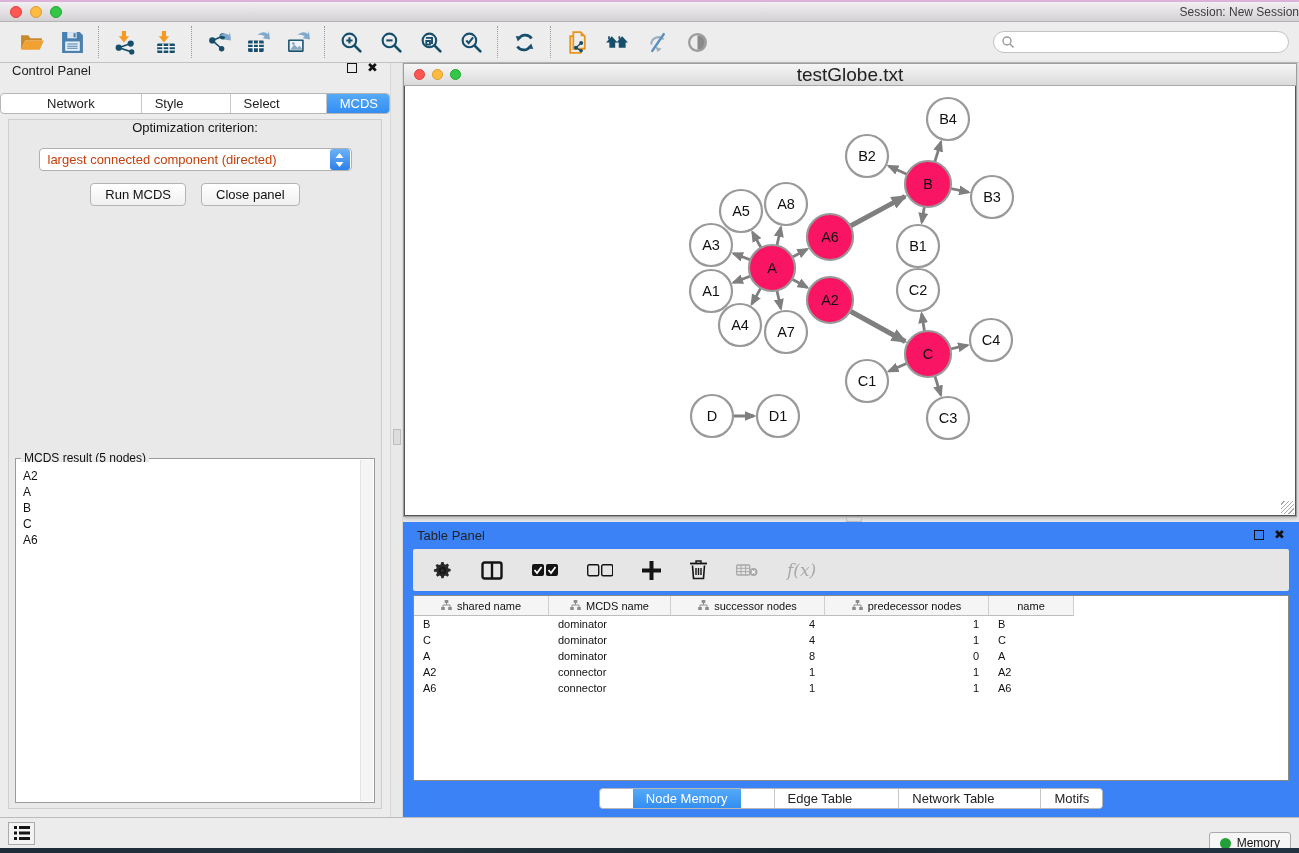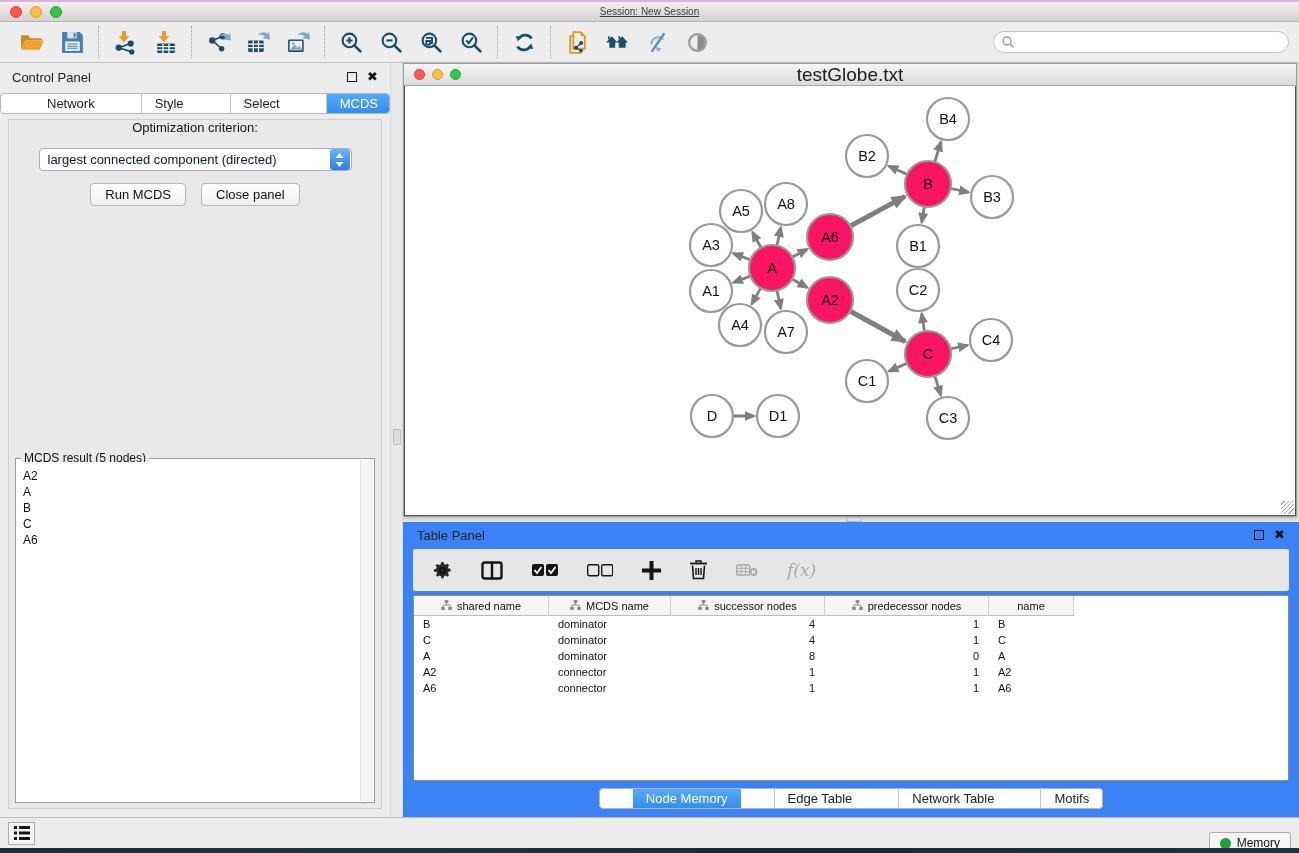--- a/index.html
+++ b/index.html
@@ -6,50 +6,50 @@
   html,body { width:1299px; height:853px; font-family:"Liberation Sans","DejaVu Sans",sans-serif; background:#ececec; overflow:hidden; }
   .app { width:1299px; height:853px; display:flex; flex-direction:column; }
 
   
   .titlebar { height:22px; background:linear-gradient(#f2eff2,#d5d2d5); border-top:2px solid #dcb3d8; border-bottom:1px solid #b5b2b5; display:flex; align-items:center; position:relative; }
   .lights { display:flex; gap:8px; margin-left:10px; }
   .light { width:12px; height:12px; border-radius:50%; }
   .light.red { background:#fc5753; border:1px solid #df3e38; }
   .light.yellow { background:#fdbc40; border:1px solid #de9b2d; }
   .light.green { background:#33c748; border:1px solid #1ea72f; }
-  .tb-title { position:absolute; left:0; right:0; text-align:center; font-size:10px; color:#3c3c3c;text-decoration:underline; }
+  .tb-title { position:absolute; left:0; right:0; text-align:right; font-size:12px; color:#3c3c3c; }
 
   
   .toolbar { height:41px; background:#ededed; border-bottom:1px solid #c2c2c2; display:flex; align-items:center; padding-left:12px; }
   .tbtn { width:40px; height:36px; display:flex; align-items:center; justify-content:center; cursor:default; }
   .tbtn svg { width:25px; height:25px; }
   .sep { width:1px; height:32px; border-left:1px dotted #9a9a9a; margin:0 6px; }
   .search-wrap { margin-left:auto; margin-right:10px; position:relative; }
   .search-wrap input { width:296px; height:22px; border:1px solid #c3c3c3; border-radius:12px; background:#fff; padding:0 8px 0 26px; font-size:12px; outline:none; }
   .search-glass { position:absolute; left:8px; top:4px; }
 
   
   .main { flex:1; display:flex; background:#e9e9e9; min-height:0; }
 
   
   .control-panel { width:390px; background:#ececec; display:flex; flex-direction:column; position:relative; }
-  .cp-header { height:28px; display:flex; align-items:center; padding:0 12px; }
+  .cp-header { height:28px; display:flex; align-items:flex-start; padding:0 12px; }
   .panel-title { font-size:13px; color:#222; }
   .panel-hbtns { margin-left:auto; display:flex; align-items:center; gap:10px; }
   .float-btn { width:10px; height:10px; border:1.6px solid #111; display:inline-block; }
   .close-btn { font-size:13px; font-weight:bold; color:#111; line-height:10px; }
   .seg-tabs { display:inline-flex; border:1px solid #b6b6b6; border-radius:4px; overflow:hidden; background:#fff; }
   .seg-tab { padding:2px 13px; font-size:13px; color:#222; background:#fff; border-left:1px solid #c6c6c6; cursor:default;margin-left:33px; }
   .seg-tab:first-child { border-left:none; }
   .seg-tab.active { background:linear-gradient(#55a9f7,#338ef2); color:#fff; }
   .cp-tabs-row { display:flex; justify-content:center; margin-top:2px; }
   .cp-content { flex:1; margin:5px 8px 8px 8px; background:#e9e9e9; border:1px solid #cfcfcf; position:relative; }
   .opt-label { text-align:center; font-size:13px; color:#111; }
   .combo { width:313px; height:23px; margin:13px auto 0; background:#fff; border:1px solid #b0b0b0; border-radius:4px; display:flex; align-items:center; position:relative; cursor:default; }
-  .combo-text { flex:1; font-size:13px; color:#0f172a; padding-left:8px; white-space:nowrap; overflow:hidden; }
+  .combo-text { flex:1; font-size:13px; color:#c2410c; padding-left:8px; white-space:nowrap; overflow:hidden; }
   .combo-step { width:20px; height:21px; border-radius:3px; margin-right:1px; background:linear-gradient(#6db2f8,#2d80ea); display:flex; align-items:center; justify-content:center; }
   .btn-row { display:flex; justify-content:center; gap:15px; margin-top:12px; }
   .aqua-btn { font-size:13px; color:#111; background:linear-gradient(#ffffff,#f0f0f0); border:1px solid #b4b4b4; border-radius:4px; padding:3px 14px; cursor:default; }
   .result-box { position:absolute; left:6px; right:6px; top:338px; bottom:5px; border:1px solid #9a9a9a; background:#fff; }
   .result-legend { position:absolute; top:-8px; left:5px; background:#e9e9e9; padding:0 3px; font-size:12px; color:#111; }
   .result-list { position:absolute; inset:3px 1px 1px 1px; background:#fff; overflow:hidden; padding-top:6px; }
   .result-item { font-size:12px; color:#111; padding-left:6px; height:16px; line-height:16px; }
   .result-scroll { position:absolute; top:1px; bottom:1px; right:1px; width:13px; background:#f5f5f5; border-left:1px solid #e2e2e2; }
 
   

